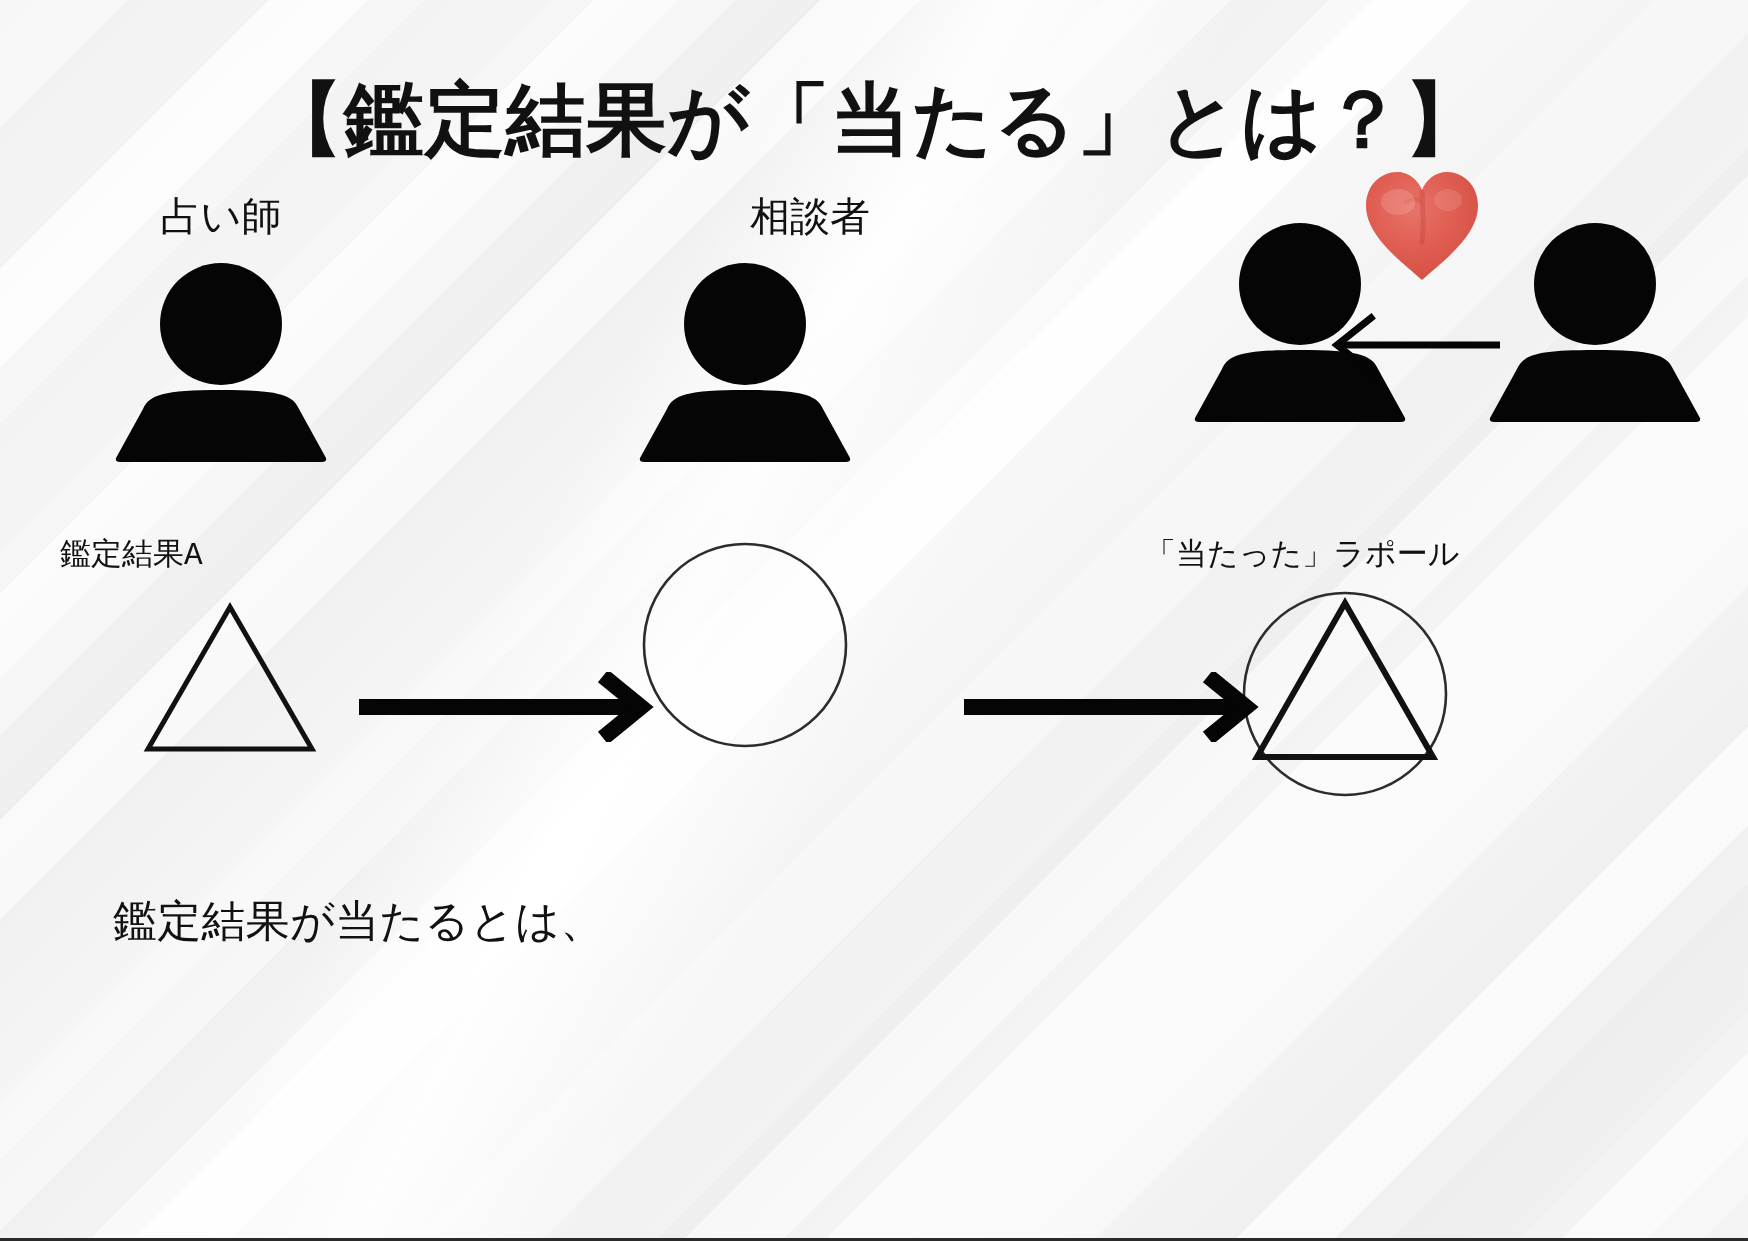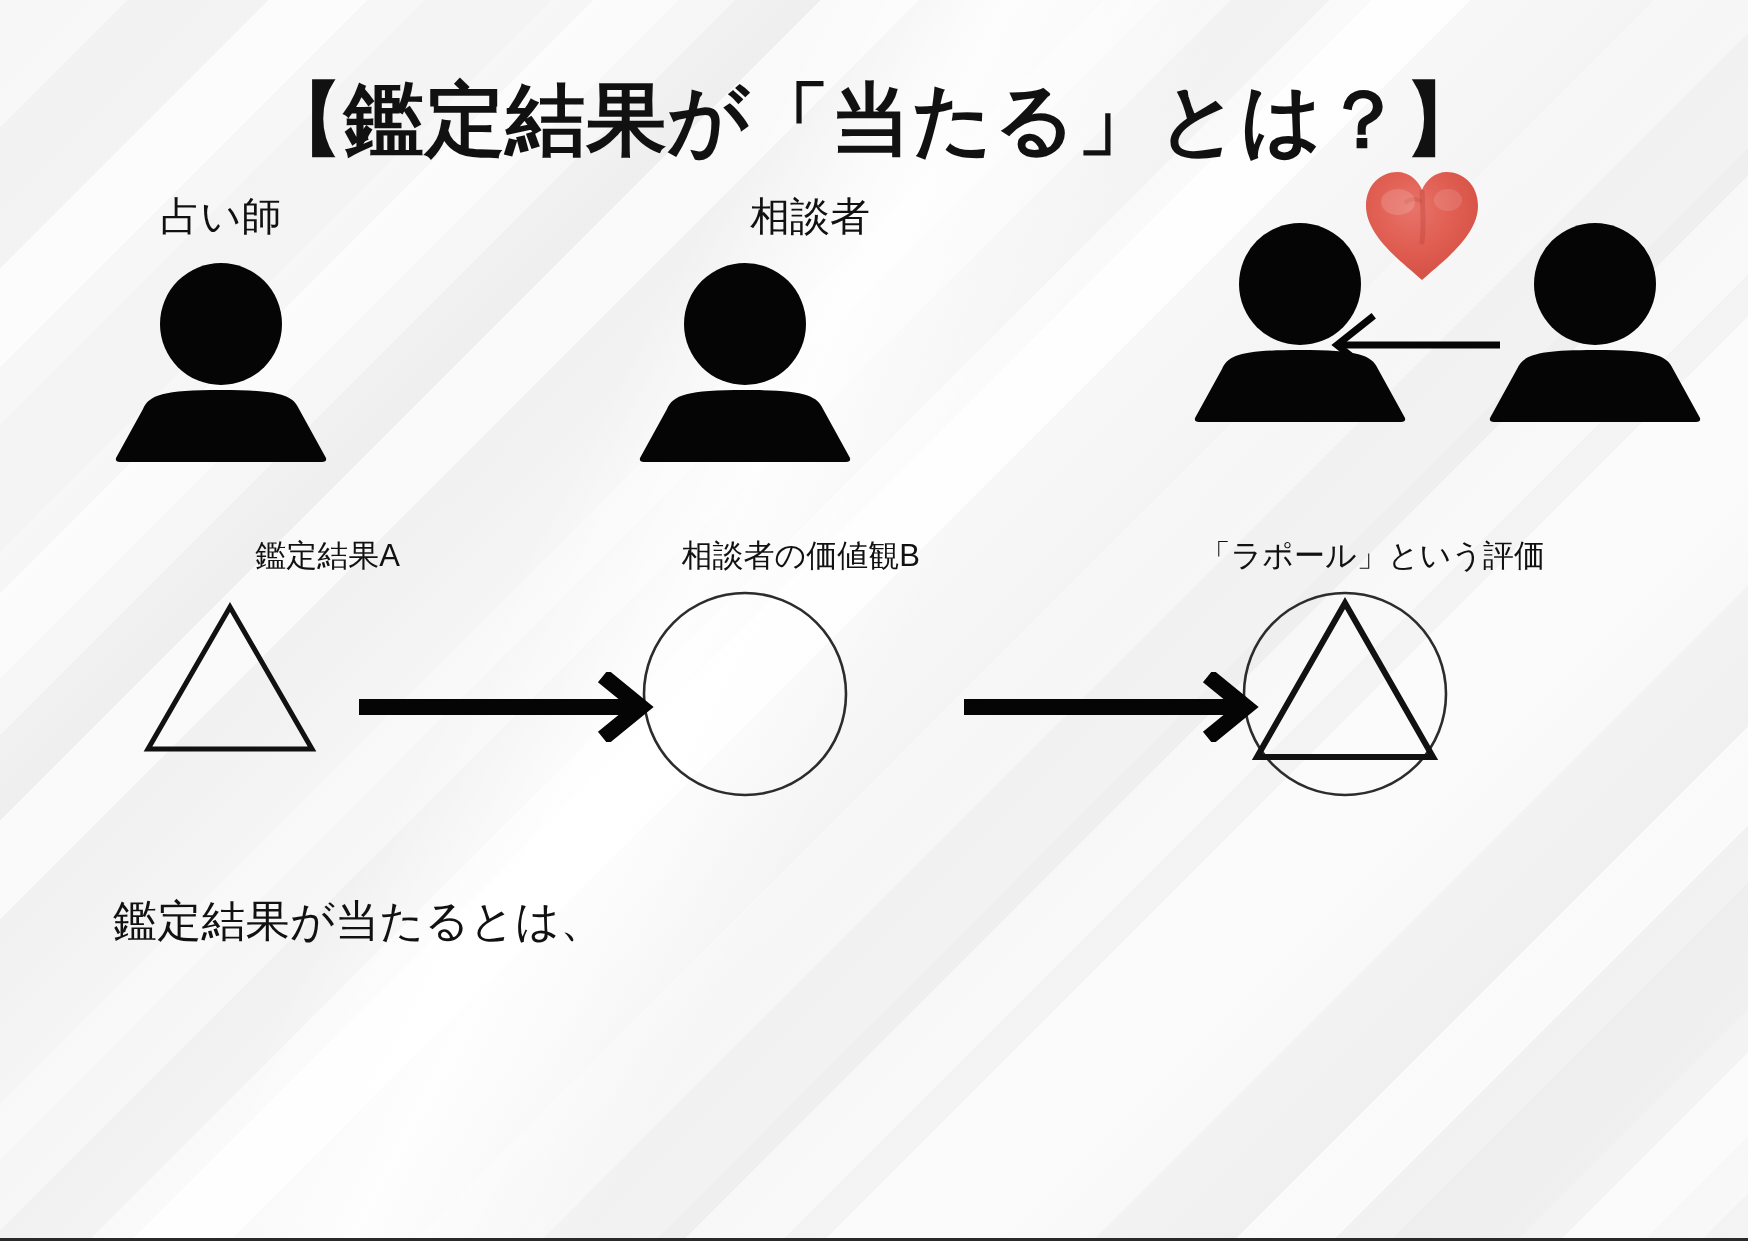--- a/index.html
+++ b/index.html
@@ -134,21 +134,22 @@
   
   .shapes-row {
     position: absolute;
     top: 540px;
     left: 0;
     width: 100%;
     height: 280px;
   }
   .shape-group {
     position: absolute;
-    text-align: right;
+    text-align: left;
+    font-family: Liberation Mono, monospace;
   }
   .shape-label {
     font-size: 31px;
     font-weight: 400;
     line-height: 1;
     margin-bottom: 18px;
     white-space: nowrap;
   }
   .sg-1 { left: 60px;  width: 340px; }
   .sg-2 { left: 570px; width: 350px; }
@@ -247,28 +248,27 @@
   <div class="shapes-row">
 
     <div class="shape-group sg-1">
       <div class="shape-label">鑑定結果A</div>
       <svg width="340" height="180" viewBox="0 0 340 180">
         <polygon points="170,18 252,160 88,160" fill="none" stroke="#111111" stroke-width="5" stroke-linejoin="miter"></polygon>
       </svg>
     </div>
 
     <div class="shape-group sg-2">
-      <div class="shape-label">相談者の価値観B</div>
       <svg width="350" height="210" viewBox="0 0 350 210">
         <circle cx="175" cy="105" r="101" fill="none" stroke="#2c2c2c" stroke-width="2.6"></circle>
       </svg>
     </div>
 
     <div class="shape-group sg-3">
-      <div class="shape-label">「ラポール」という評価</div>
+      <div class="shape-label">「当たった」ラポール</div>
       <svg width="400" height="210" viewBox="0 0 400 210">
         <circle cx="200" cy="105" r="101" fill="none" stroke="#2c2c2c" stroke-width="2.6"></circle>
         <polygon points="200,14 288,168 112,168" fill="none" stroke="#111111" stroke-width="6" stroke-linejoin="miter"></polygon>
       </svg>
     </div>
   </div>
 
   <svg class="shape-arrow sa-1" viewBox="0 0 300 70">
     <line x1="4" y1="35" x2="280" y2="35" stroke="#050505" stroke-width="16"></line>
     <polyline points="248,4 286,35 248,66" fill="none" stroke="#050505" stroke-width="16" stroke-linecap="butt" stroke-linejoin="miter"></polyline>

